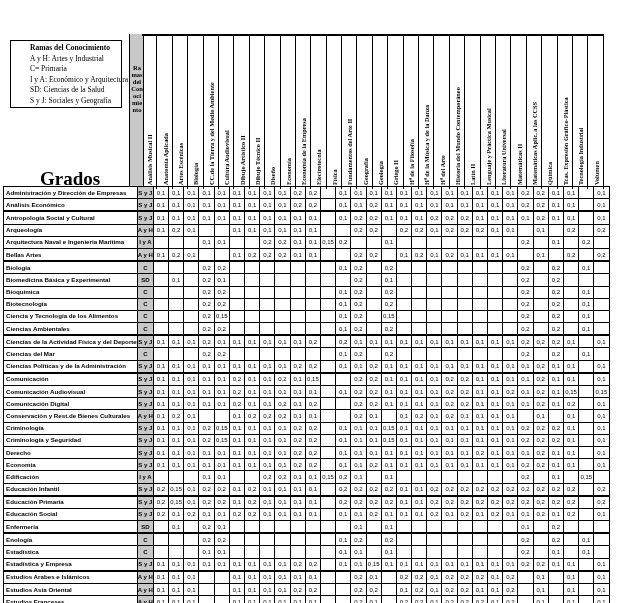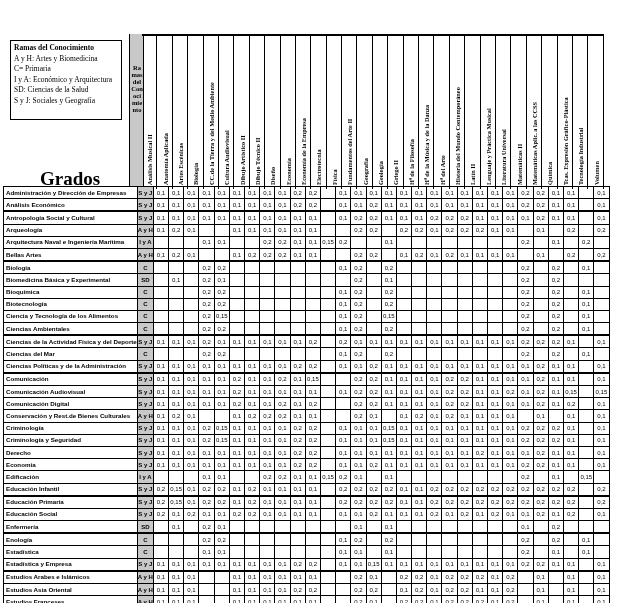--- a/index.html
+++ b/index.html
@@ -1,19 +1,19 @@
 <!DOCTYPE html>
 <html><head>
 <meta charset="utf-8">
 <style>
   html,body{margin:0;padding:0;background:#fff;}
   body{width:628px;height:603px;overflow:hidden;position:relative;font-family:"Liberation Serif",serif;color:#000;}
   .title{position:absolute;left:0;top:3px;width:628px;text-align:center;font-family:"Liberation Serif",serif;font-size:9px;font-weight:bold;line-height:11px;}
   .title span{text-decoration:underline;display:block;}
-  .legend{position:absolute;left:10px;top:40px;width:112px;height:80px;border:1px solid #000;font-size:7.5px;line-height:10.5px;padding:2px 3px;box-sizing:border-box;white-space:nowrap;}
+  .legend{position:absolute;left:10px;top:40px;width:112px;height:68px;border:1px solid #000;font-size:7.5px;line-height:10.5px;padding:2px 19px;box-sizing:border-box;white-space:nowrap;}
   .legend .lt{font-weight:bold;}
   .grados{position:absolute;left:40px;top:168px;font-size:19px;font-weight:bold;font-family:"Liberation Serif",serif;}
   .ramas-hdr{position:absolute;left:129px;top:34px;width:13px;height:153px;background:#c8c8c8;border-left:1px solid #000;border-right:1px solid #000;}
   .ramas-hdr .vtxt{position:absolute;left:1px;top:30px;font-size:6.5px;font-weight:bold;line-height:7px;width:12px;text-align:center;word-break:break-all;}
   table.grid{position:absolute;left:3px;top:186px;border-collapse:collapse;table-layout:fixed;}
   table.grid td{border:1px solid #000;height:11.2px;padding:0;font-family:"Liberation Sans",sans-serif;font-size:6px;text-align:center;overflow:hidden;white-space:nowrap;line-height:10px;}
   table.grid td.name{text-align:left;padding-left:2px;font-size:6.2px;font-weight:bold;width:124px;}
   table.grid td.rama{background:#c8c8c8;font-weight:bold;width:12px;font-size:6px;}
   table.grid td.v{width:14.2px;}
   .hdr{position:absolute;top:34px;left:142px;height:153px;display:flex;border-top:2px solid #000;}
@@ -22,21 +22,21 @@
   .thick{border-bottom:2px solid #000 !important;}
 </style>
 </head>
 <body>
 
 <div class="title">
 </div>
 
 <div class="legend">
   <div class="lt">Ramas del Conocimiento</div>
-  <div>A y H: Artes y Biomedicina</div>
+  <div>A y H: Artes y Industrial</div>
   <div>C= Primaria</div>
   <div>I y A: Económico y Arquitectura</div>
   <div>SD: Ciencias de la Salud</div>
   <div>S y J: Sociales y Geografía</div>
 </div>
 
 <div class="grados">Grados</div>
 
 <div class="ramas-hdr">
   <div class="vtxt" id="ramas-vtxt">RamasdelConocimiento</div>

